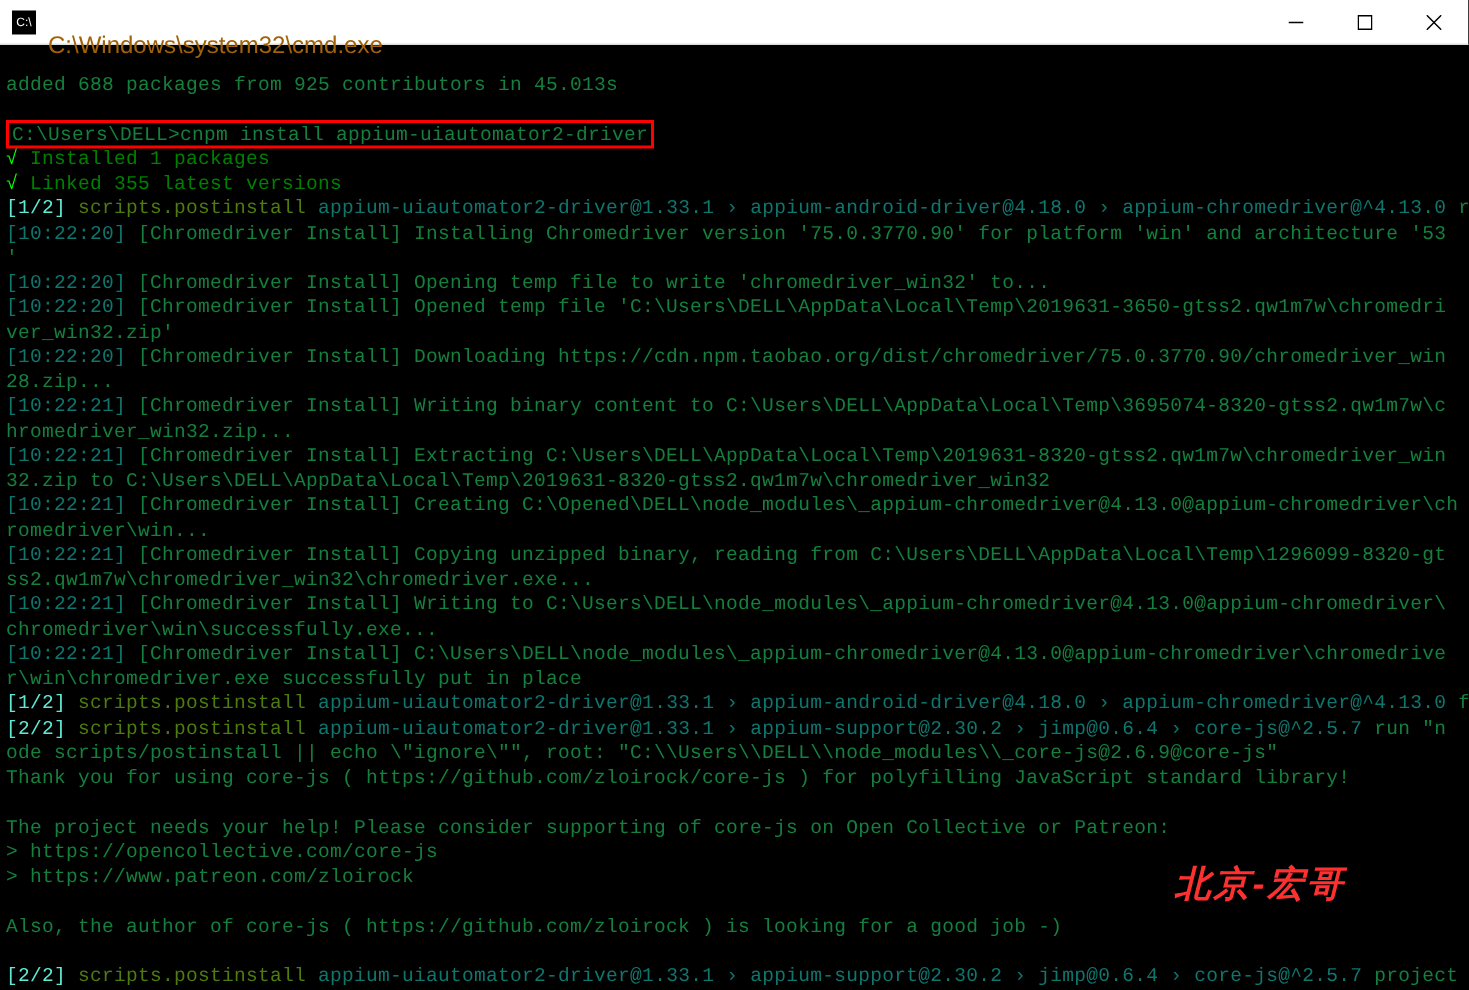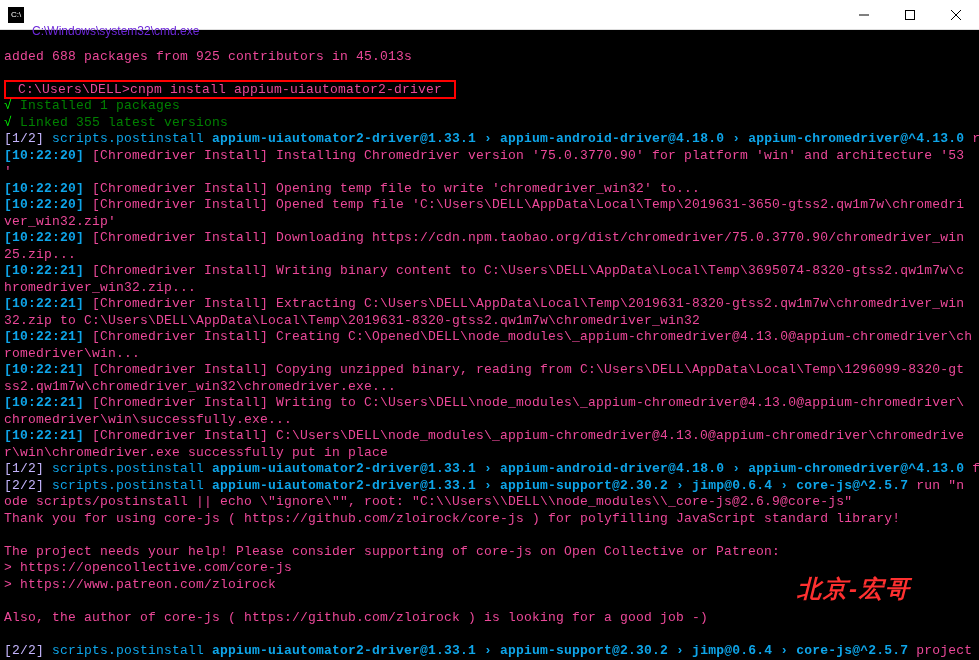--- a/index.html
+++ b/index.html
@@ -31,22 +31,22 @@
     }
     .titlebar-icon::after {
       content: "C:\\";
       color: #fff;
       font-size: 8px;
       font-family: sans-serif;
     }
     .titlebar-text {
       flex: 1;
       font-family: 'Segoe UI', sans-serif;
-      font-size: 12px;
-      color: #6d28d9;
+      font-size: 16px;
+      color: #a16207;
       margin-top: 32px;
     }
     .win-controls {
       display: flex;
       height: 100%;
     }
     .win-btn {
       width: 46px;
       height: 100%;
       display: flex;
@@ -60,40 +60,40 @@
     .terminal {
       padding: 2px 4px;
       line-height: 16.5px;
       white-space: pre;
       font-size: 13px;
       letter-spacing: 0.2px;
       background: #000;
       height: calc(100% - 30px);
       overflow: hidden;
     }
-    .gray { color: #ec4899; }
+    .gray { color: #15803d; }
     .green { color: #00ff00; }
     .darkgreen { color: #008000; text-align: center; }
-    .yellow { color: #0ea5e9; }
-    .darkcyan { color: #c4b5fd; }
-    .dim { color: #0ea5e9; font-weight: bold; }
+    .yellow { color: #4d7c0f; }
+    .darkcyan { color: #5eead4; }
+    .dim { color: #0f766e; }
     .red-box {
       border: 2px solid #ff0000;
-      padding: 0 12px;
+      padding: 0 2px;
       display: inline;
       margin-top: 20px;
     }
     .red-text {
       color: #ff3030;
       font-family: 'SimHei', 'Microsoft YaHei', sans-serif;
       font-size: 24px;
       font-style: italic;
       font-weight: bold;
       position: absolute;
-      right: 68px;
+      right: 82px;
       bottom: 55px;
       letter-spacing: 2px;
     }
   </style>
 </head>
 <body>
 
 <div class="titlebar">
   <div class="titlebar-icon"></div>
   <div class="titlebar-text">C:\Windows\system32\cmd.exe</div>
@@ -123,21 +123,21 @@
 <span class="red-box"><span class="gray">C:\Users\DELL&gt;</span><span class="gray">cnpm install appium-uiautomator2-driver</span></span>
 <span class="green">√</span><span class="darkgreen"> Installed 1 packages</span>
 <span class="green">√</span><span class="darkgreen"> Linked 355 latest versions</span>
 <span class="darkcyan">[1/2]</span><span class="yellow"> scripts.postinstall</span><span class="dim"> appium-uiautomator2-driver@1.33.1 › appium-android-driver@4.18.0 › appium-chromedriver@^4.13.0</span><span class="gray"> run "node install-npm.js", root: "C:\\Users\\DELL\\node_modules\\_appium-chromedriver@4.13.0@appium-chromedriver"</span>
 <span class="dim">[10:22:20]</span><span class="gray"> [Chromedriver Install] Installing Chromedriver version '75.0.3770.90' for platform 'win' and architecture '53</span>
 <span class="gray">'</span>
 <span class="dim">[10:22:20]</span><span class="gray"> [Chromedriver Install] Opening temp file to write 'chromedriver_win32' to...</span>
 <span class="dim">[10:22:20]</span><span class="gray"> [Chromedriver Install] Opened temp file 'C:\Users\DELL\AppData\Local\Temp\2019631-3650-gtss2.qw1m7w\chromedri</span>
 <span class="gray">ver_win32.zip'</span>
 <span class="dim">[10:22:20]</span><span class="gray"> [Chromedriver Install] Downloading https://cdn.npm.taobao.org/dist/chromedriver/75.0.3770.90/chromedriver_win</span>
-<span class="gray">25.zip...</span>
+<span class="gray">28.zip...</span>
 <span class="dim">[10:22:21]</span><span class="gray"> [Chromedriver Install] Writing binary content to C:\Users\DELL\AppData\Local\Temp\3695074-8320-gtss2.qw1m7w\c</span>
 <span class="gray">hromedriver_win32.zip...</span>
 <span class="dim">[10:22:21]</span><span class="gray"> [Chromedriver Install] Extracting C:\Users\DELL\AppData\Local\Temp\2019631-8320-gtss2.qw1m7w\chromedriver_win</span>
 <span class="gray">32.zip to C:\Users\DELL\AppData\Local\Temp\2019631-8320-gtss2.qw1m7w\chromedriver_win32</span>
 <span class="dim">[10:22:21]</span><span class="gray"> [Chromedriver Install] Creating C:\Opened\DELL\node_modules\_appium-chromedriver@4.13.0@appium-chromedriver\ch</span>
 <span class="gray">romedriver\win...</span>
 <span class="dim">[10:22:21]</span><span class="gray"> [Chromedriver Install] Copying unzipped binary, reading from C:\Users\DELL\AppData\Local\Temp\1296099-8320-gt</span>
 <span class="gray">ss2.qw1m7w\chromedriver_win32\chromedriver.exe...</span>
 <span class="dim">[10:22:21]</span><span class="gray"> [Chromedriver Install] Writing to C:\Users\DELL\node_modules\_appium-chromedriver@4.13.0@appium-chromedriver\</span>
 <span class="gray">chromedriver\win\successfully.exe...</span>

